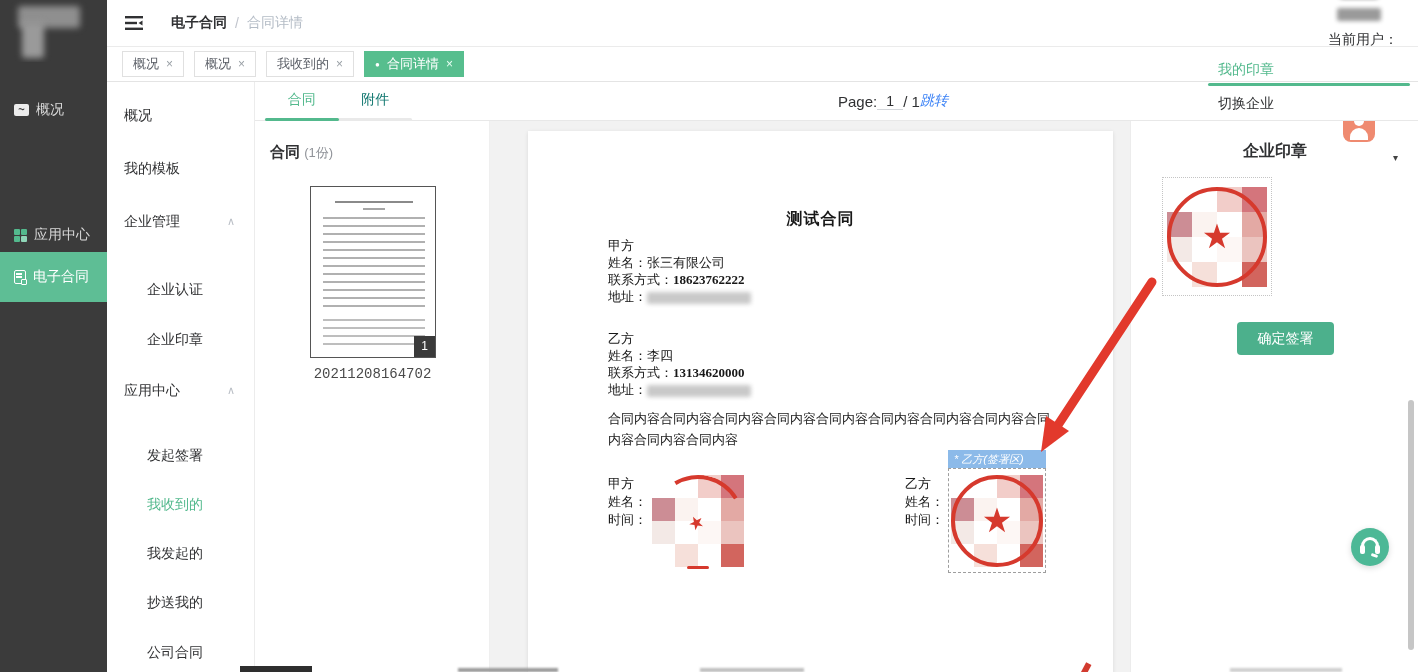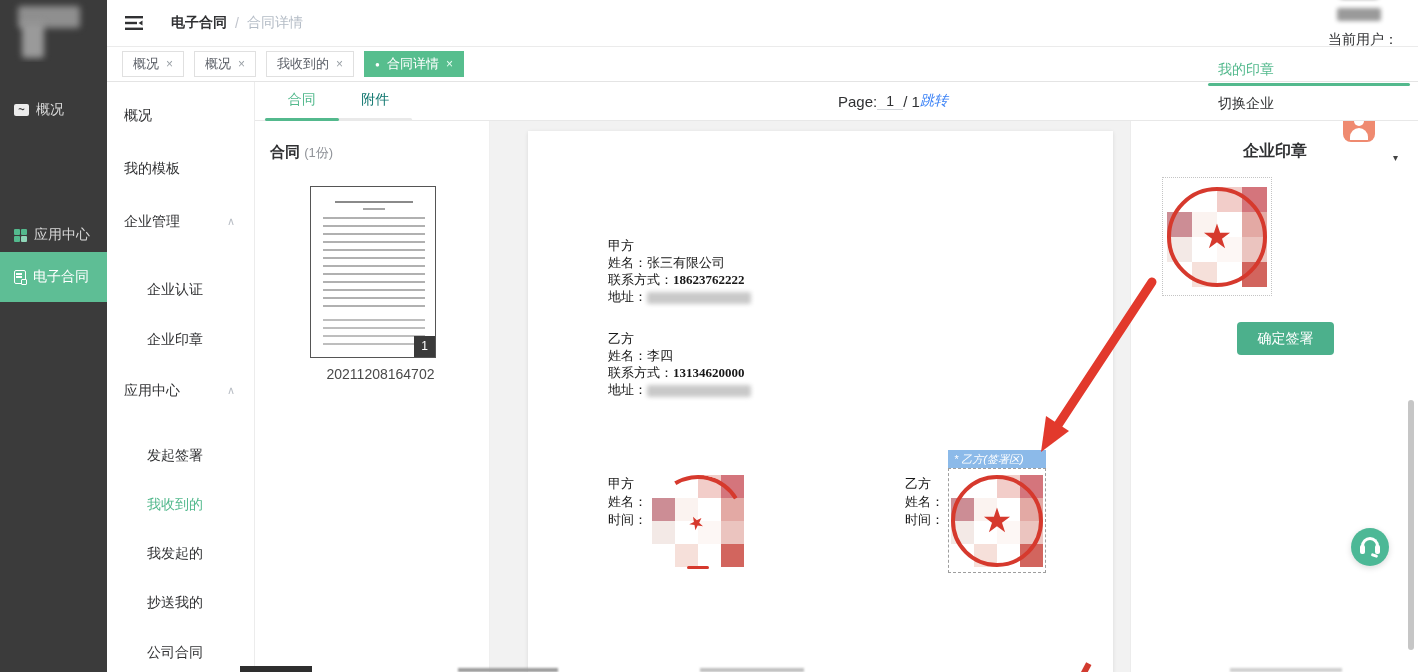--- a/index.html
+++ b/index.html
@@ -85,21 +85,21 @@
   .list-title { position:absolute; left:15px; top:22px; font-size:15px; font-weight:bold; color:#303133; }
   .list-count { font-weight:normal; color:#909399; font-size:13px; }
   .thumb { position:absolute; left:55px; top:65px; width:126px; height:172px; background:#fff; border:1px solid #555; cursor:pointer; }
   .thumb-title { position:absolute; left:24px; top:14px; width:78px; height:2px; background:#8a8a8a; }
   .thumb-sub { position:absolute; left:52px; top:21px; width:22px; height:2px; background:#a5a5a5; }
   .thumb-lines { position:absolute; left:12px; top:30px; width:102px; height:96px;
     background:repeating-linear-gradient(180deg,#9d9d9d 0 2px,transparent 2px 8px); opacity:.8; }
   .thumb-lines2 { position:absolute; left:12px; top:132px; width:102px; height:30px;
     background:repeating-linear-gradient(180deg,#a8a8a8 0 2px,transparent 2px 8px); opacity:.75; }
   .page-badge { position:absolute; right:0; bottom:0; width:21px; height:21px; background:#3a3a3a; color:#fff; font-size:12px; text-align:center; line-height:21px; }
-  .thumb-caption { position:absolute; left:8px; top:245px; width:235px; text-align:center; color:#4a4a4a; font-size:14px; }
+  .thumb-caption { position:absolute; left:0; top:245px; width:235px; text-align:center; color:#4a4a4a; font-size:14px;font-family:Liberation Mono, monospace; }
 
   
   .viewer { position:absolute; left:490px; top:121px; width:640px; height:551px; background:#f2f2f2; overflow:hidden; }
   .page { position:absolute; left:38px; top:10px; width:585px; height:560px; background:#fff; box-shadow:0 1px 4px rgba(0,0,0,.10);
     font-family:"Liberation Serif","DejaVu Serif",serif; color:#181818; font-size:13px; }
   .doc-title { position:absolute; left:0; top:78px; width:585px; text-align:center; font-size:16px; font-weight:bold; letter-spacing:1px; }
   .party { position:absolute; left:80px; line-height:17px; }
   .party-a { top:106px; } .party-b { top:199px; }
   .party b.num { font-weight:bold; }
   .addr-blur { display:inline-block; width:104px; height:12px; background:#c9c9c9; border-radius:2px; filter:blur(2px); vertical-align:middle; }
@@ -281,35 +281,37 @@
       <span class="thumb-sub"></span>
       <span class="thumb-lines"></span>
       <span class="thumb-lines2"></span>
       <span class="page-badge">1</span>
     </div>
     <div class="thumb-caption">20211208164702</div>
   </aside>
 
   <main class="viewer">
     <div class="page">
+      <div class="doc-title">测试合同</div>
 
       <div class="party party-a">
         <div>甲方</div>
         <div><span>姓名：</span><span>张三有限公司</span></div>
         <div><span>联系方式：</span><b class="num">18623762222</b></div>
         <div><span>地址：</span><span class="addr-blur"></span></div>
       </div>
 
       <div class="party party-b">
         <div>乙方</div>
         <div><span>姓名：</span><span>李四</span></div>
         <div><span>联系方式：</span><b class="num">13134620000</b></div>
         <div><span>地址：</span><span class="addr-blur"></span></div>
       </div>
 
+      <p class="doc-body">合同内容合同内容合同内容合同内容合同内容合同内容合同内容合同内容合同内容合同内容合同内容</p>
 
       <div class="sig-labels sig-a">
         <div>甲方</div>
         <div>姓名：</div>
         <div>时间：</div>
       </div>
       <div class="stamp stamp--partial doc-stamp-a">
         <i></i>
           <i></i>
           <i></i>

